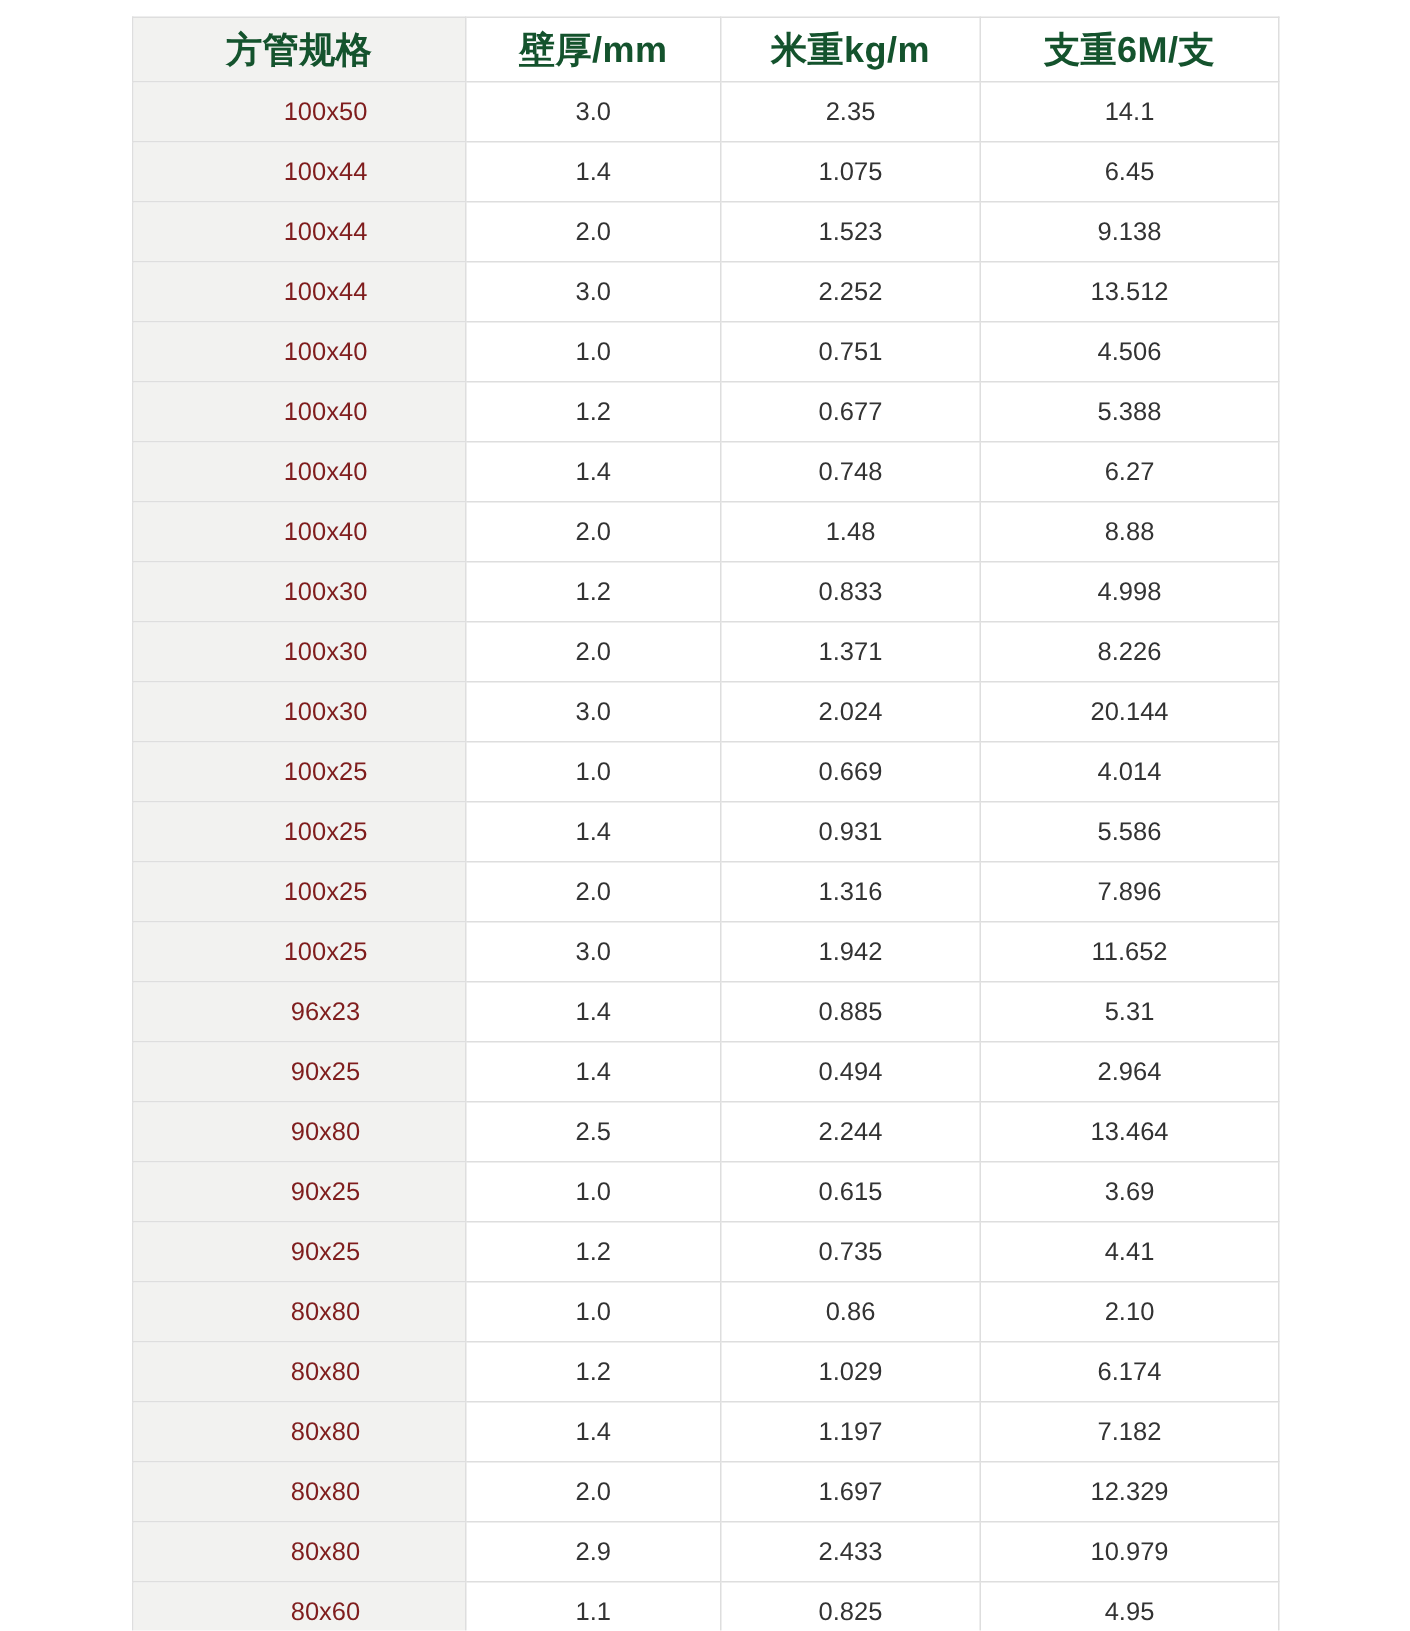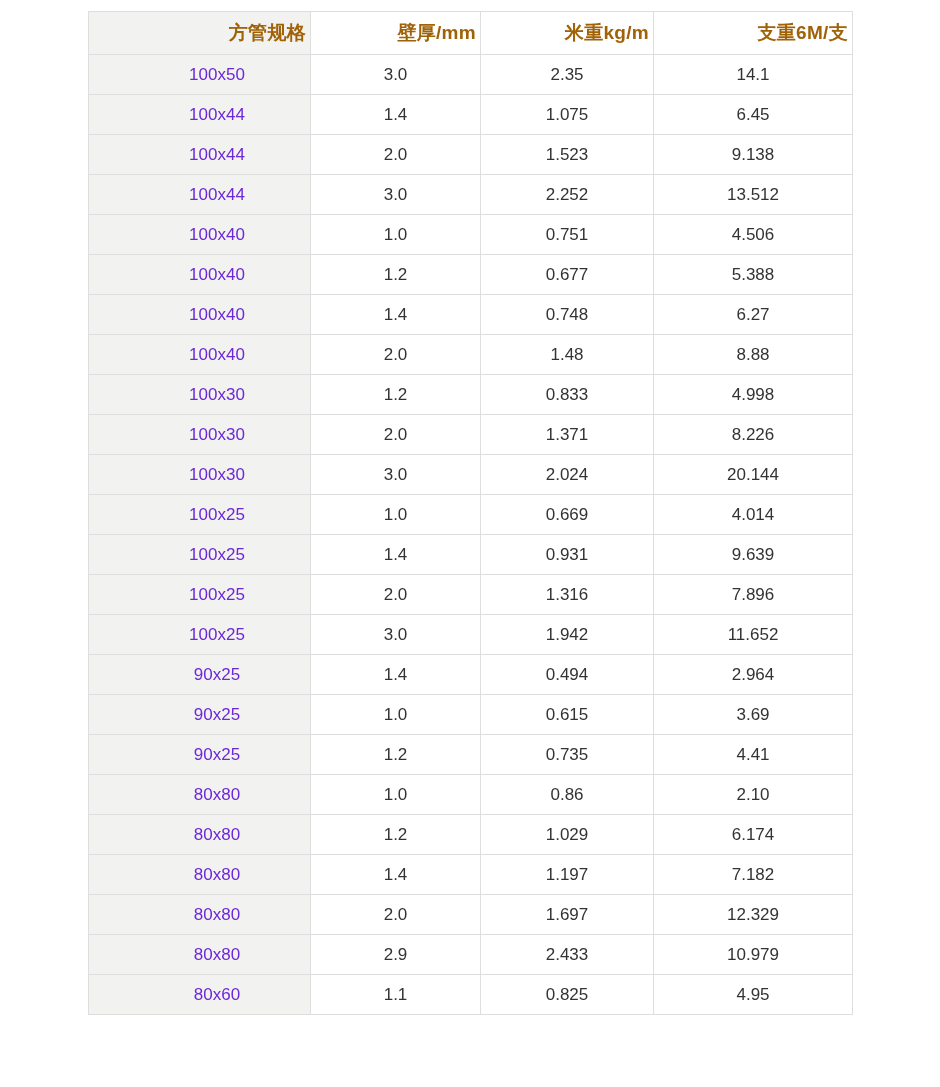--- a/index.html
+++ b/index.html
@@ -51,40 +51,39 @@
     color: #2b2b2b;
     background: #ffffff;
     font-weight: normal;
     overflow: hidden;
     white-space: nowrap;
   }
 
   
   table.spec-table thead th {
     height: 42px;
-    font-size: 19px;
+    font-size: 24px;
     font-weight: bold;
-    color: #a16207;
+    color: #14532d;
     letter-spacing: 0.3px;
-    text-align: right;
   }
 
   
   table.spec-table th.col-spec,
   table.spec-table td.col-spec {
     background: #f2f2f0;
   }
 
   
   table.spec-table tbody td {
     font-size: 17px;
     color: #333333;
   }
   table.spec-table tbody td.col-spec {
-    color: #6d28d9;
+    color: #7f1d1d;
     padding-left: 39px;
   }
 </style>
 </head>
 <body>
 
 <div class="page">
   <div class="spec-table-wrap">
     <table class="spec-table">
       <colgroup>
@@ -171,39 +170,51 @@
           <tr>
             <td class="col-spec">100x25</td>
             <td class="col-thick">1.0</td>
             <td class="col-meter">0.669</td>
             <td class="col-bar">4.014</td>
           </tr>
           <tr>
             <td class="col-spec">100x25</td>
             <td class="col-thick">1.4</td>
             <td class="col-meter">0.931</td>
-            <td class="col-bar">9.639</td>
+            <td class="col-bar">5.586</td>
           </tr>
           <tr>
             <td class="col-spec">100x25</td>
             <td class="col-thick">2.0</td>
             <td class="col-meter">1.316</td>
             <td class="col-bar">7.896</td>
           </tr>
           <tr>
             <td class="col-spec">100x25</td>
             <td class="col-thick">3.0</td>
             <td class="col-meter">1.942</td>
             <td class="col-bar">11.652</td>
           </tr>
           <tr>
+            <td class="col-spec">96x23</td>
+            <td class="col-thick">1.4</td>
+            <td class="col-meter">0.885</td>
+            <td class="col-bar">5.31</td>
+          </tr>
+          <tr>
             <td class="col-spec">90x25</td>
             <td class="col-thick">1.4</td>
             <td class="col-meter">0.494</td>
             <td class="col-bar">2.964</td>
+          </tr>
+          <tr>
+            <td class="col-spec">90x80</td>
+            <td class="col-thick">2.5</td>
+            <td class="col-meter">2.244</td>
+            <td class="col-bar">13.464</td>
           </tr>
           <tr>
             <td class="col-spec">90x25</td>
             <td class="col-thick">1.0</td>
             <td class="col-meter">0.615</td>
             <td class="col-bar">3.69</td>
           </tr>
           <tr>
             <td class="col-spec">90x25</td>
             <td class="col-thick">1.2</td>

